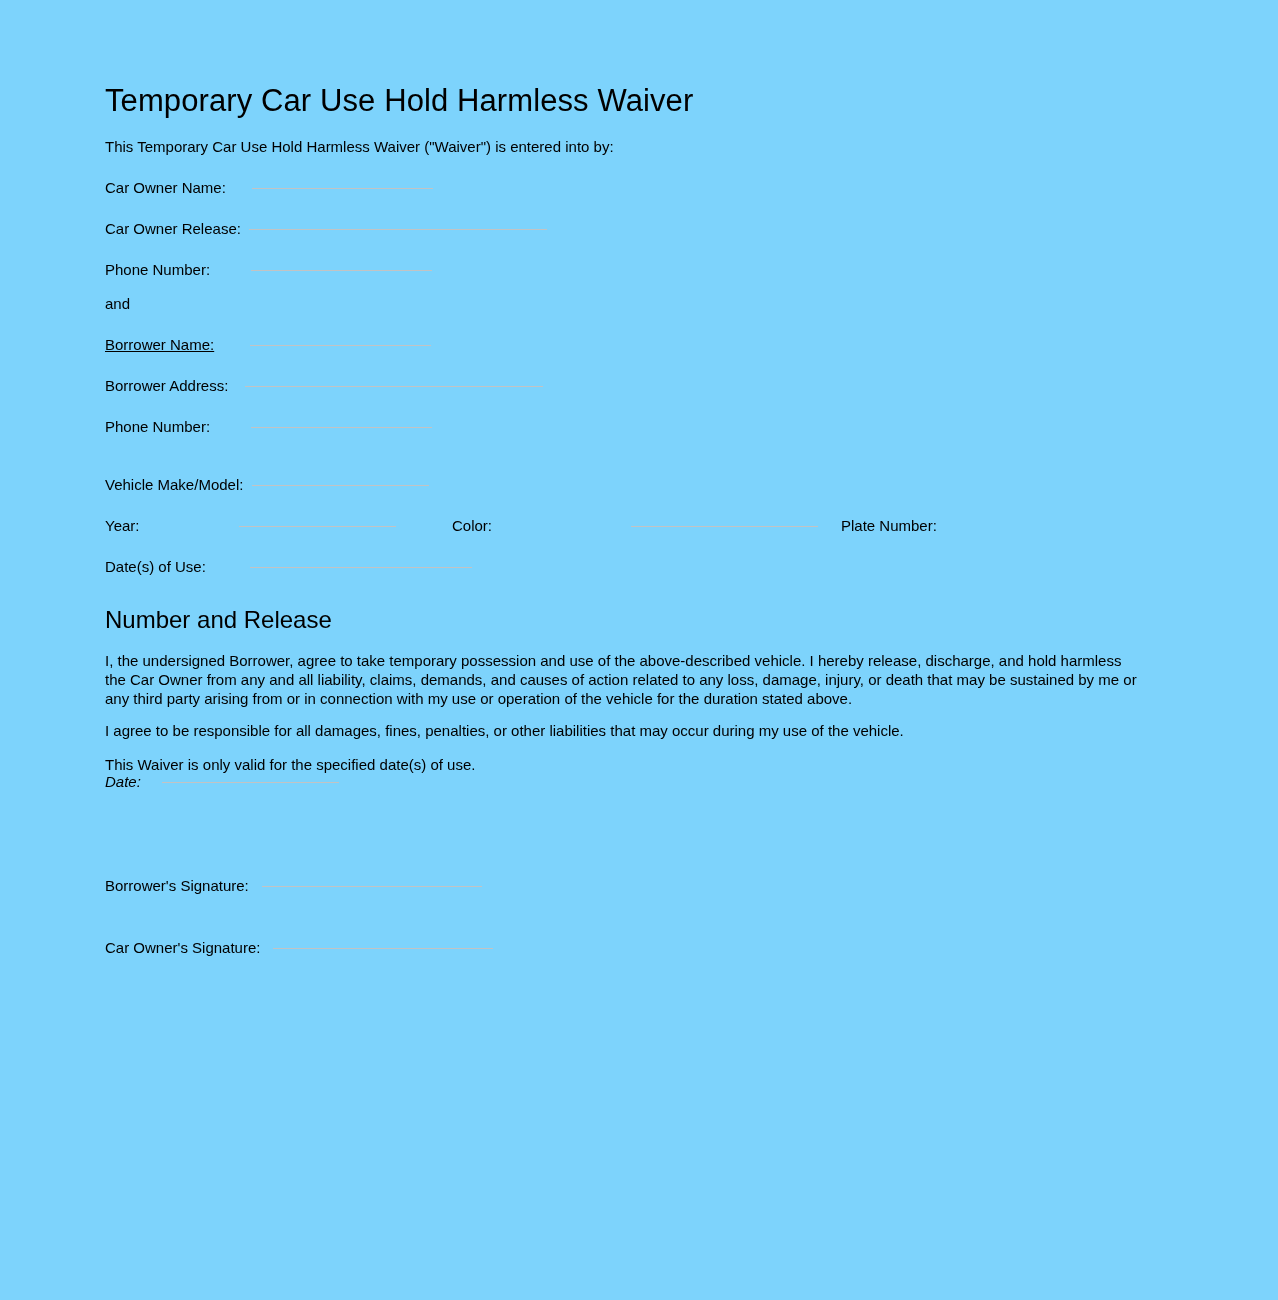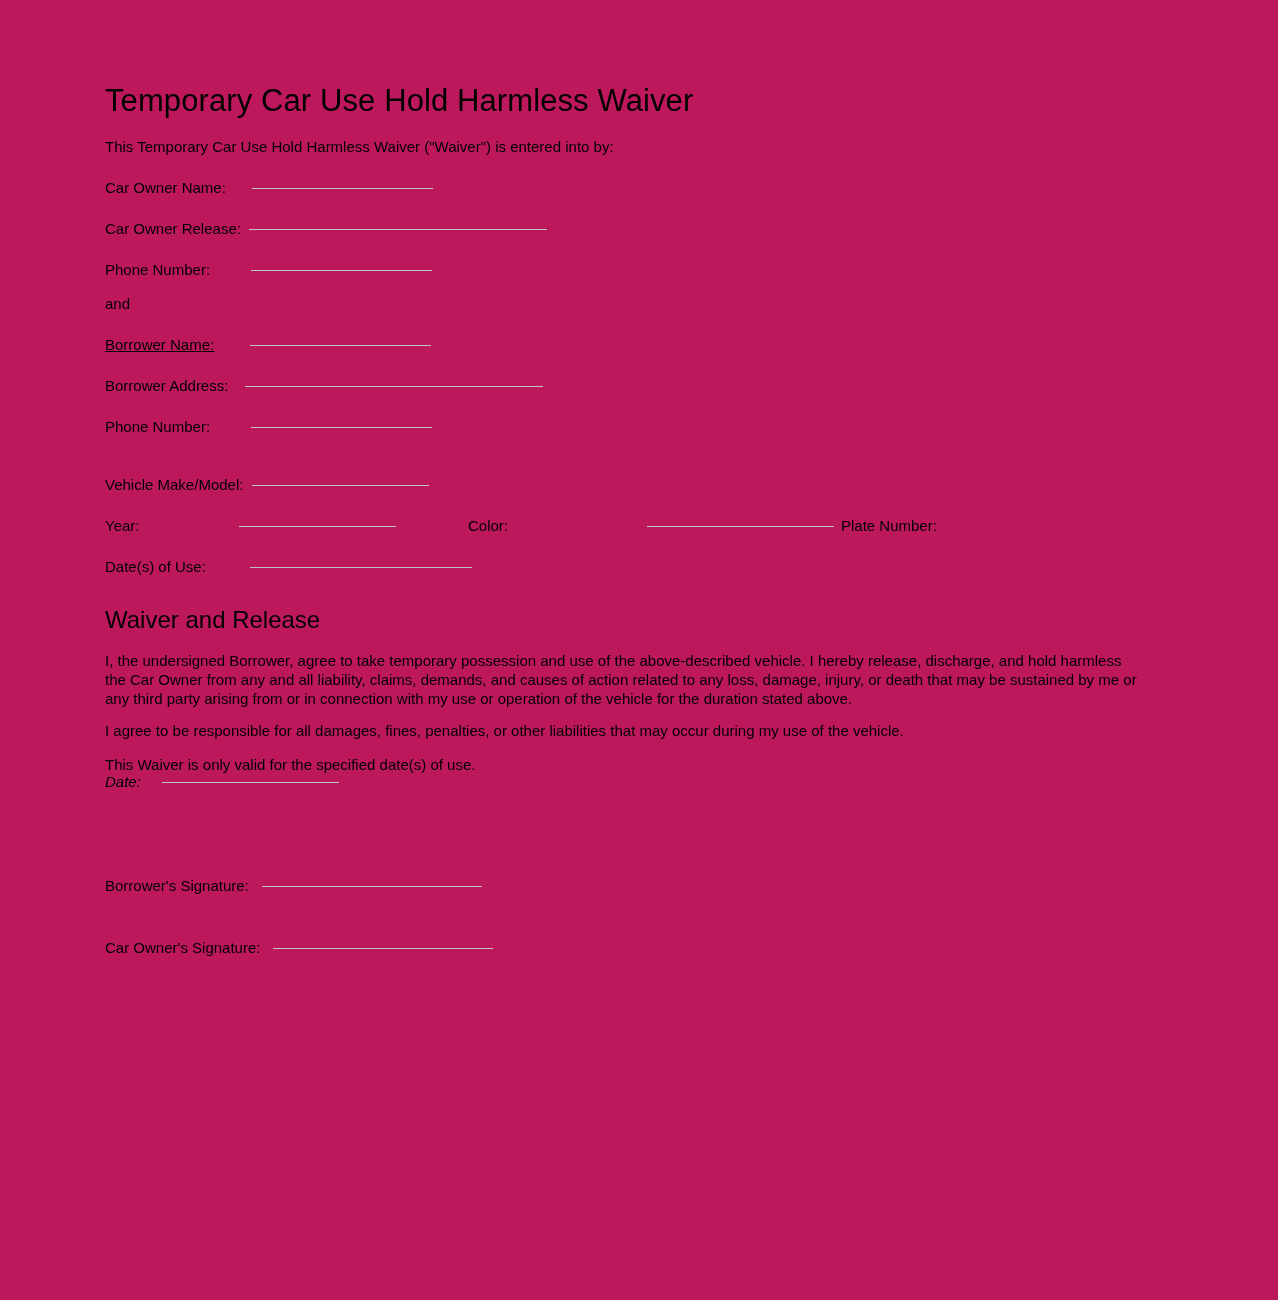--- a/index.html
+++ b/index.html
@@ -12,21 +12,21 @@
     height: 1300px;
     font-family: "Liberation Sans", sans-serif;
     color: #000000;
     -webkit-font-smoothing: antialiased;
   }
   .page {
     position: relative;
     width: 1278px;
     height: 1300px;
     overflow: hidden;
-    background: #be185d;
+    background: #7dd3fc;
   }
   .doc {
     position: absolute;
     left: 105px;
     top: 0;
     width: 1038px;
   }
 
   .doc-title {
     font-size: 31px;
@@ -153,35 +153,35 @@
 
     <div class="field-row" style="top:475px;">
       <span class="field-label">Vehicle Make/Model:</span>
       <span class="blank-line" style="width:177px; margin-left:9px;"></span>
     </div>
 
     <div class="field-row" style="top:516px;">
       <span class="field-label">Year:</span>
       <span class="blank-line" style="width:157px; margin-left:100px;"></span>
     </div>
-    <div class="field-row" style="top:516px; left:363px;gap:32px;">
+    <div class="field-row" style="top:516px; left:347px;gap:32px;">
       <span class="field-label">Color:</span>
       <span class="blank-line" style="width:187px; margin-left:107px;"></span>
     </div>
     <div class="field-row" style="top:516px; left:690px;flex-direction:column;">
       <span class="field-label">Plate Number:</span>
       <span class="blank-line" style="width:183px; margin-left:46px;"></span>
     </div>
 
     <div class="field-row" style="top:557px;">
       <span class="field-label">Date(s) of Use:</span>
       <span class="blank-line" style="width:222px; margin-left:44px;"></span>
     </div>
 
-    <h2 class="section-heading">Waiver and Release</h2>
+    <h2 class="section-heading">Number and Release</h2>
 
     <div class="body-para" style="top:651px;">I, the undersigned Borrower, agree to take temporary possession and use of the above-described vehicle. I hereby release, discharge, and hold harmless the Car Owner from any and all liability, claims, demands, and causes of action related to any loss, damage, injury, or death that may be sustained by me or any third party arising from or in connection with my use or operation of the vehicle for the duration stated above.</div>
 
     <div class="body-para" style="top:721px;">I agree to be responsible for all damages, fines, penalties, or other liabilities that may occur during my use of the vehicle.</div>
 
     <div class="body-para" style="top:755px;">This Waiver is only valid for the specified date(s) of use.</div>
 
     <div class="sig-row" style="top:772px;font-style:italic;">
       <span class="field-label">Date:</span>
       <span class="blank-line" style="width:177px; margin-left:21px;"></span>

